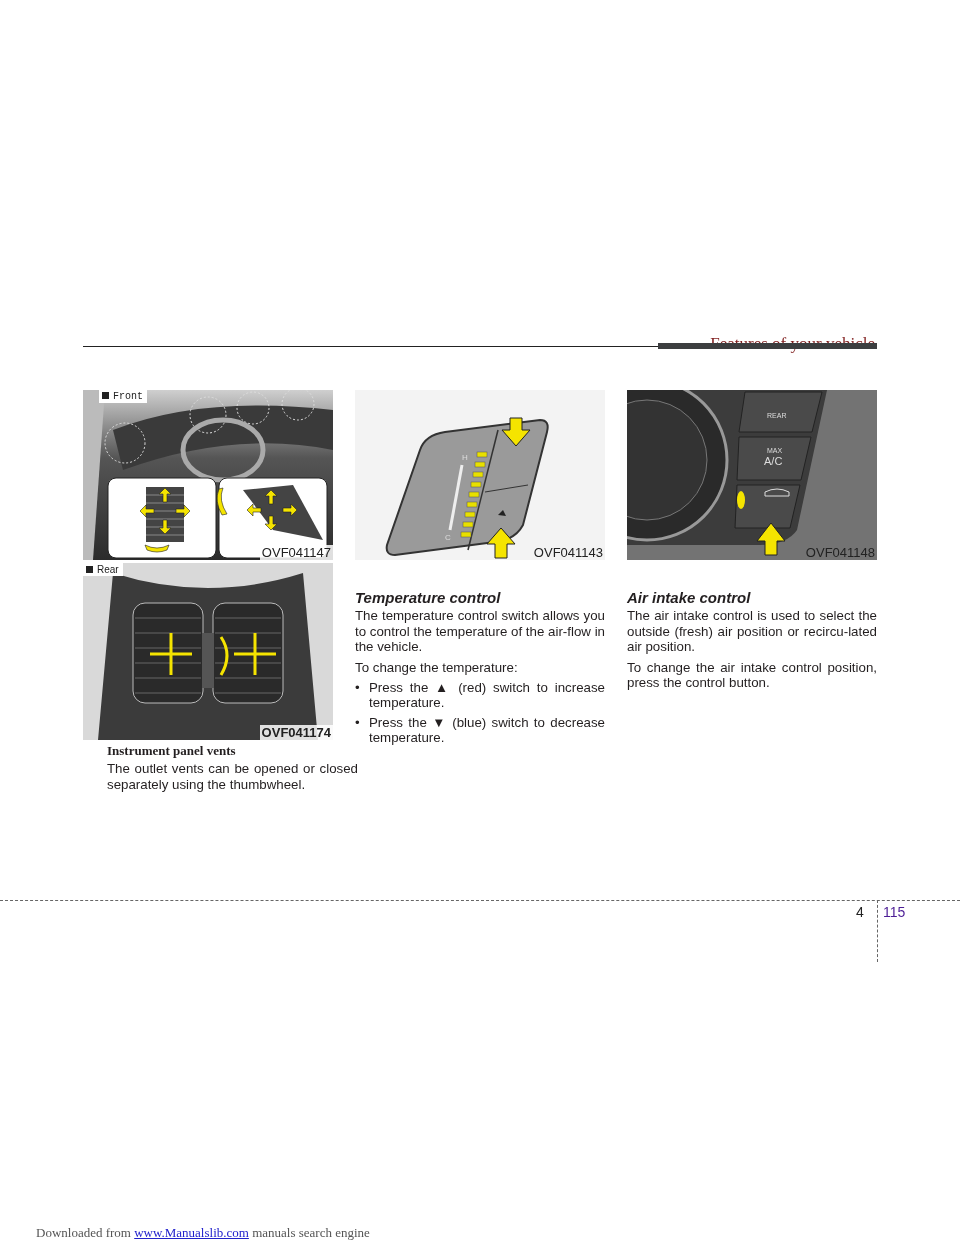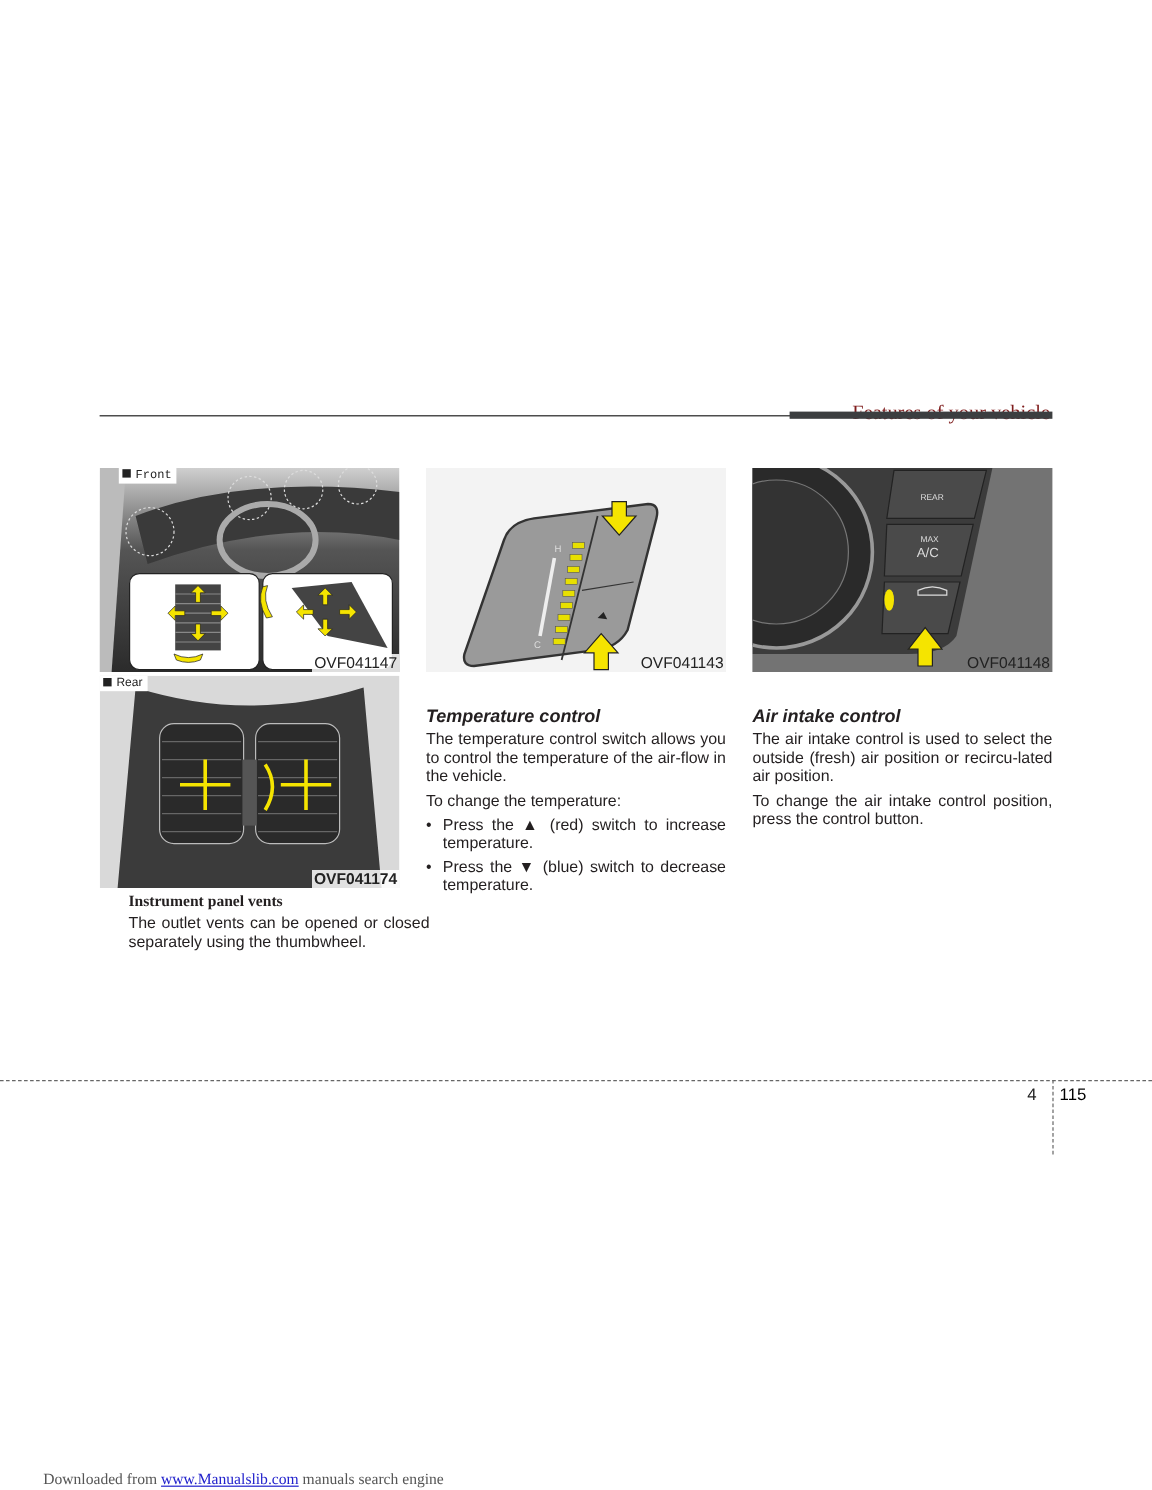--- a/index.html
+++ b/index.html
@@ -20,21 +20,21 @@
   .col p { margin:0 0 5px 0; text-align:justify; }
   .h-serif { font-family:"Liberation Serif", serif; font-weight:bold; font-size:13px; margin:0 0 3px 0; }
   .h-ital { font-style:italic; font-weight:bold; font-size:15px; margin:0 0 3px 0; }
   .bullet { display:flex; margin:0 0 4px 0; }
   .bullet .dot { width:14px; flex:none; }
   .bullet .txt { text-align:justify; flex:1; }
 
   .dash-h { left:0; top:900px; width:960px; height:0; border-top:1px dashed #666; }
   .dash-v { left:877px; top:900px; width:0; height:62px; border-left:1px dashed #666; }
   .pg-chap { left:856px; top:904px; font-size:14px; color:#222; }
-  .pg-num { left:883px; top:904px; font-size:14px; color:#000000; }
+  .pg-num { left:883px; top:904px; font-size:14px; color:#4c1d95; }
 
   .footer { left:0; top:1225px; font-family:"Liberation Serif", serif; font-size:13px; color:#555;padding-left:36px; }
   .footer a { color:#2222cc; text-decoration:underline; }
 </style>
 </head>
 <body>
 
 <div class="abs header-title">Features of your vehicle</div>
 <div class="abs rule-thin"></div>
 <div class="abs rule-thick"></div>

